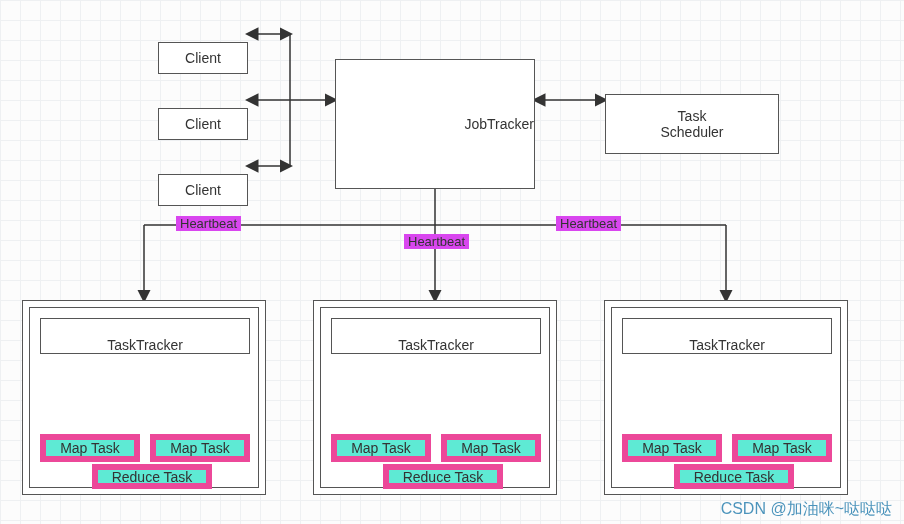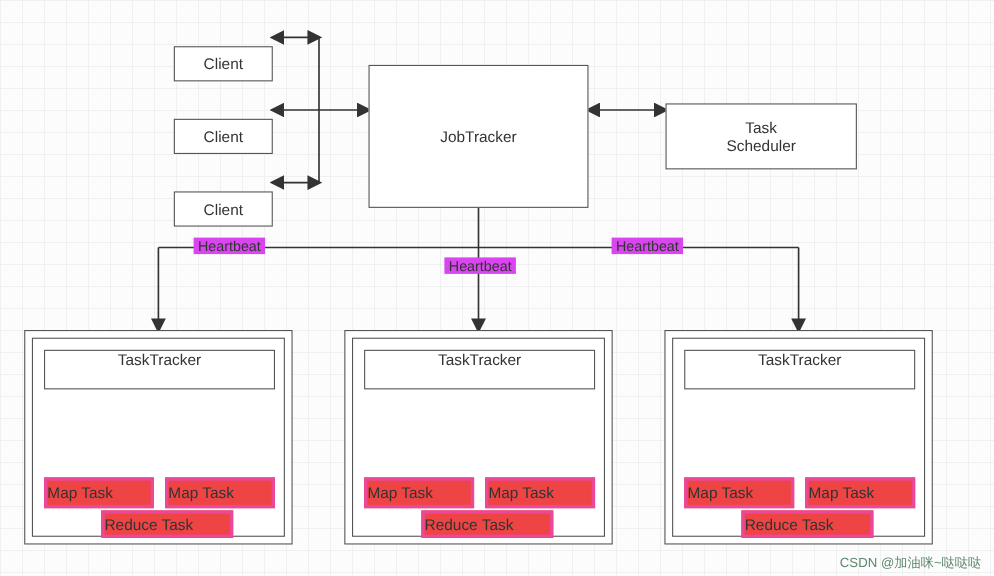--- a/index.html
+++ b/index.html
@@ -22,25 +22,25 @@
       border: 1px solid #555;
       background: #fff;
       display: flex;
       align-items: center;
       justify-content: center;
       text-align: center;
       margin-top: 24px;
     }
     .node-box { width: 244px; height: 195px; border: 1px solid #555; background: #fff; position: absolute; }
     .node-inner { position: absolute; left: 6px; top: 6px; right: 6px; bottom: 6px; border: 1px solid #555; }
-    .tt-box { position: absolute; border: 1px solid #555; background: #fff; display: flex; align-items: flex-start; justify-content: center; }
-    .small-box { position: absolute; border: 3px solid #ec4899; background: #ef4444; display: flex; align-items: center; justify-content: flex-start; }
+    .tt-box { position: absolute; border: 1px solid #555; background: #fff; display: flex; align-items: flex-end; justify-content: center; }
+    .small-box { position: absolute; border: 6px solid #ec4899; background: #5eead4; display: flex; align-items: center; justify-content: center; }
     svg.lines { position: absolute; left: 0; top: 0; width: 904px; height: 524px; pointer-events: none; }
     .lbl { position: absolute; background: #d946ef; padding: 0 4px; font-size: 13px; }
-    .wm { position: absolute; right: 12px; bottom: 4px; font-size: 12px; color: #14532d; opacity: 0.7; }
+    .wm { position: absolute; right: 12px; bottom: 4px; font-size: 16px; color: #0369a1; opacity: 0.7; }
   </style>
 </head>
 <body>
 
 <svg class="lines">
   <defs>
     <marker id="ah" markerWidth="9" markerHeight="9" refX="7" refY="4.5" orient="auto">
       <path d="M0,0 L9,4.5 L0,9 Z" fill="#333"></path>
     </marker>
     <marker id="ahs" markerWidth="9" markerHeight="9" refX="2" refY="4.5" orient="auto">
@@ -83,21 +83,21 @@
 <div class="box" style="left:158px; top:18px; width:90px; height:32px;">
     <span>Client</span>
   </div>
 <div class="box" style="left:158px; top:84px; width:90px; height:32px;">
     <span>Client</span>
   </div>
 <div class="box" style="left:158px; top:150px; width:90px; height:32px;">
     <span>Client</span>
   </div>
 
-<div class="box" style="left:335px; top:35px; width:200px; height:130px;">
+<div class="box" style="left:335px; top:35px; width:200px; height:130px;justify-content:flex-end;">
     <span>JobTracker</span>
   </div>
 
 <div class="box" style="left:605px; top:70px; width:174px; height:60px; white-space: pre-line;"><span>Task
 Scheduler</span></div>
 
 <div class="lbl" style="left:176px; top:216px;">Heartbeat</div>
 <div class="lbl" style="left:404px; top:234px;">Heartbeat</div>
 <div class="lbl" style="left:556px; top:216px;">Heartbeat</div>
 

